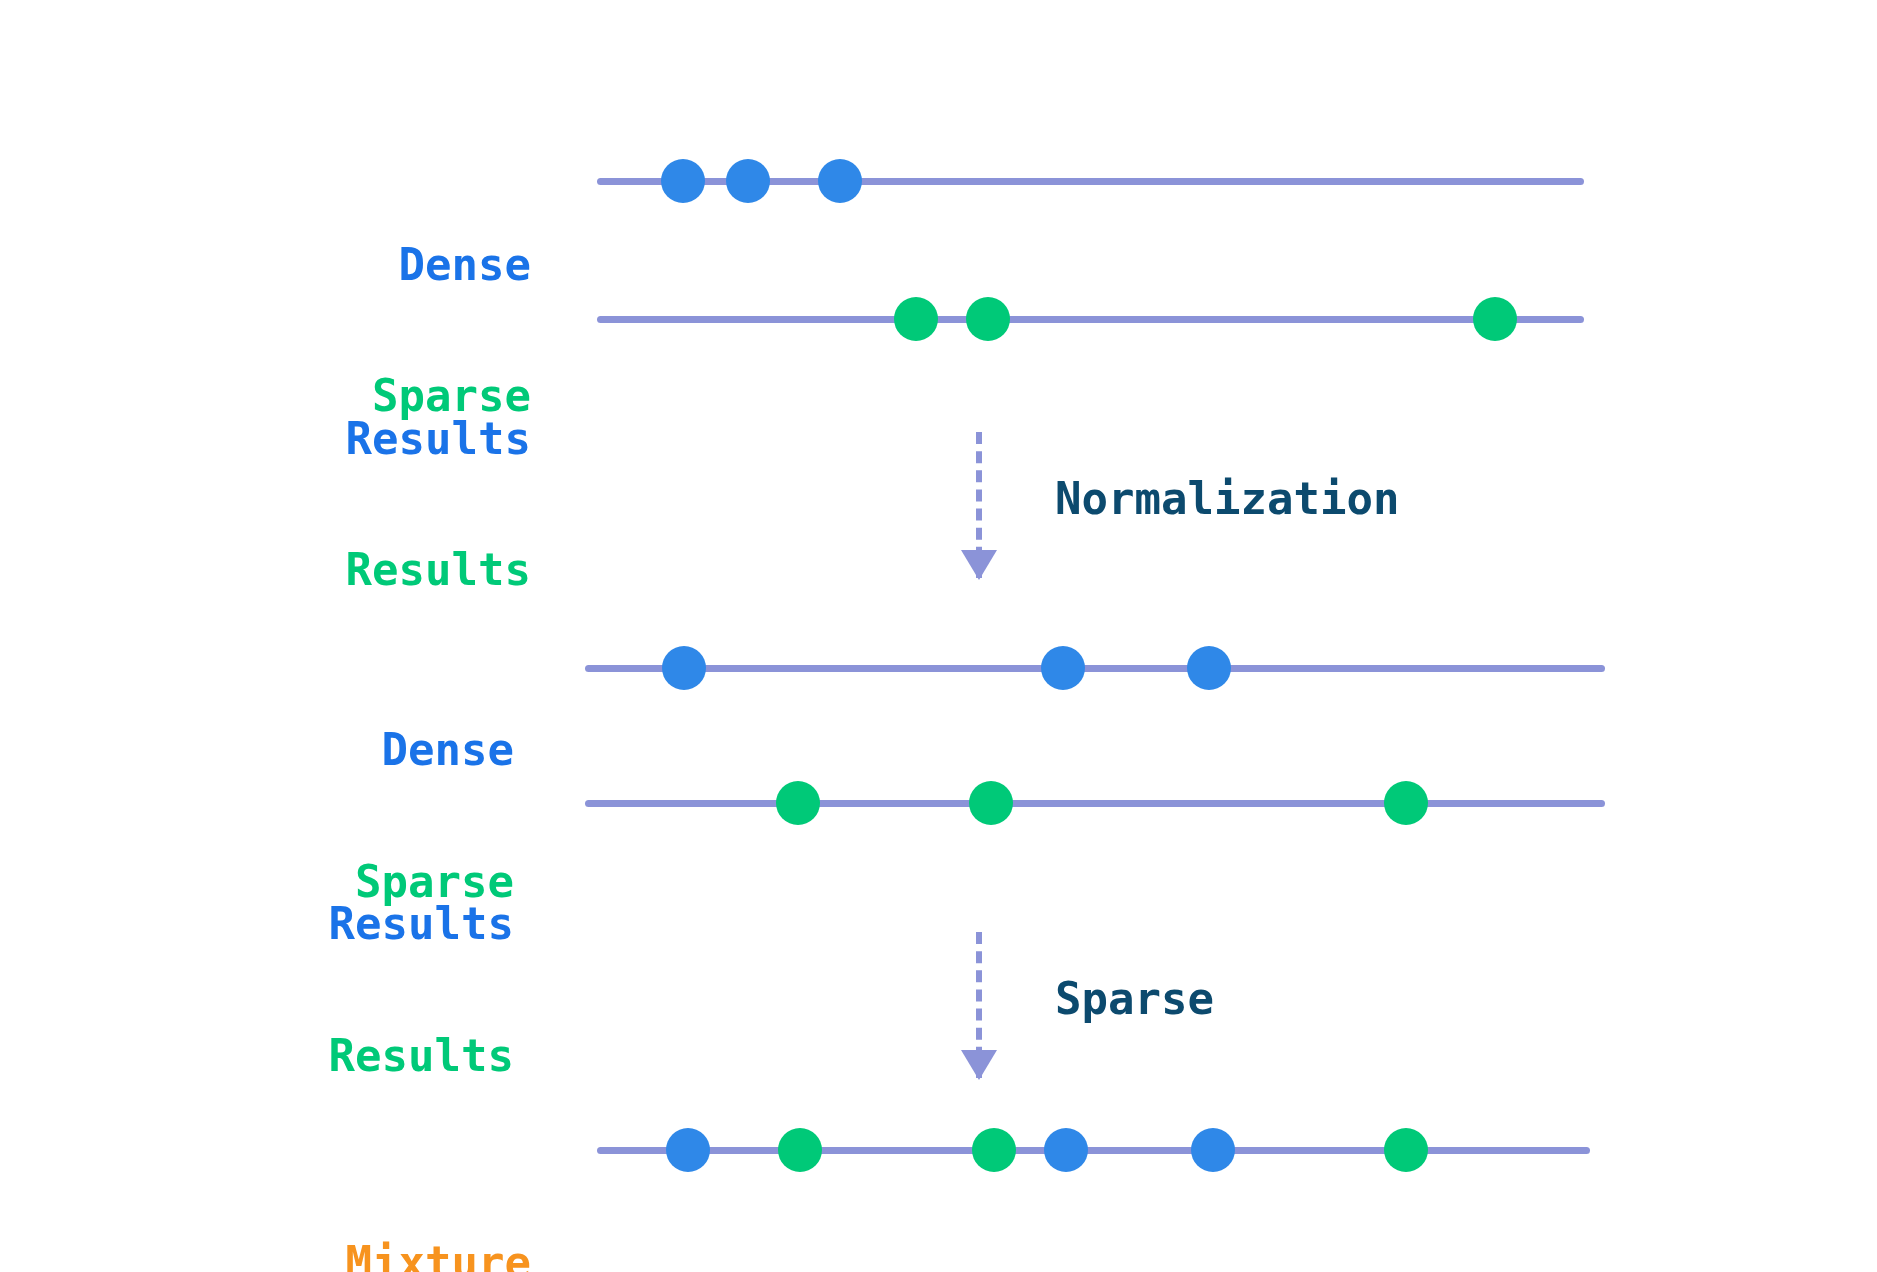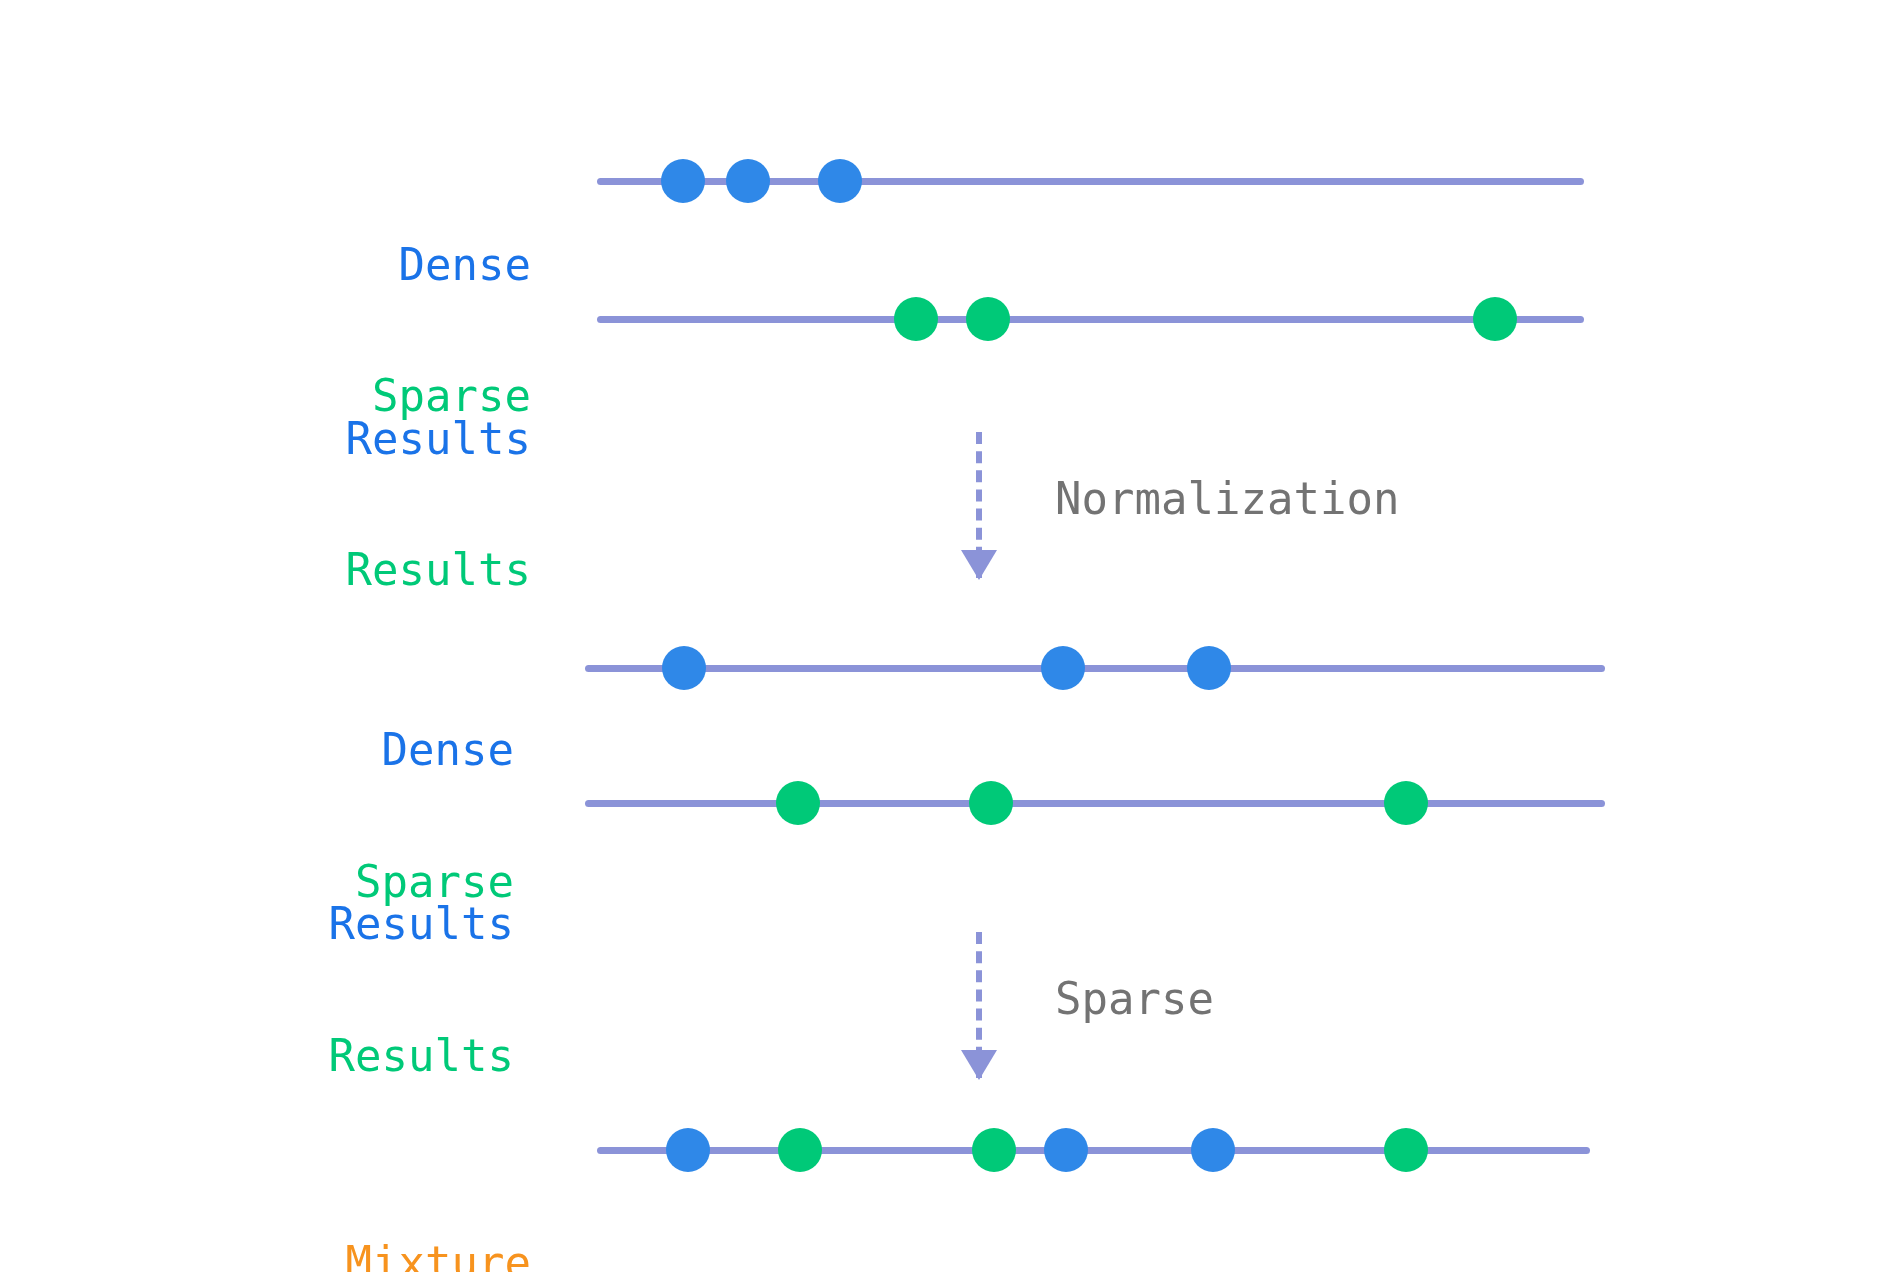--- a/index.html
+++ b/index.html
@@ -11,20 +11,21 @@
     width: 1877px;
     height: 1272px;
     font-family: "DejaVu Sans Mono", "Liberation Mono", monospace;
     overflow: hidden;
   }
   #stage {
     position: relative;
     width: 1861px;
     height: 1272px;
     background: #ffffff;
+    font-weight: bold;
   }
   .row-label {
     position: absolute;
     text-align: right;
     font-family: "DejaVu Sans Mono", "Liberation Mono", monospace;
     font-size: 44px;
     line-height: 58px;
     letter-spacing: 0px;
     white-space: pre;
     user-select: none;
@@ -65,21 +66,21 @@
     width: 0; height: 0;
     border-left: 18px solid transparent;
     border-right: 18px solid transparent;
     border-top: 30px solid #8b93d8;
   }
   .flow-text {
     position: absolute;
     font-family: "DejaVu Sans Mono", "Liberation Mono", monospace;
     font-size: 44px;
     line-height: 44px;
-    color: #737373;
+    color: #0c4a6e;
     white-space: pre;
     user-select: none;
   }
 </style>
 </head>
 <body>
 
 <div id="stage">
 
   <div class="row-label" style="right:1330px; top:120px; color:#1a73e8;">

